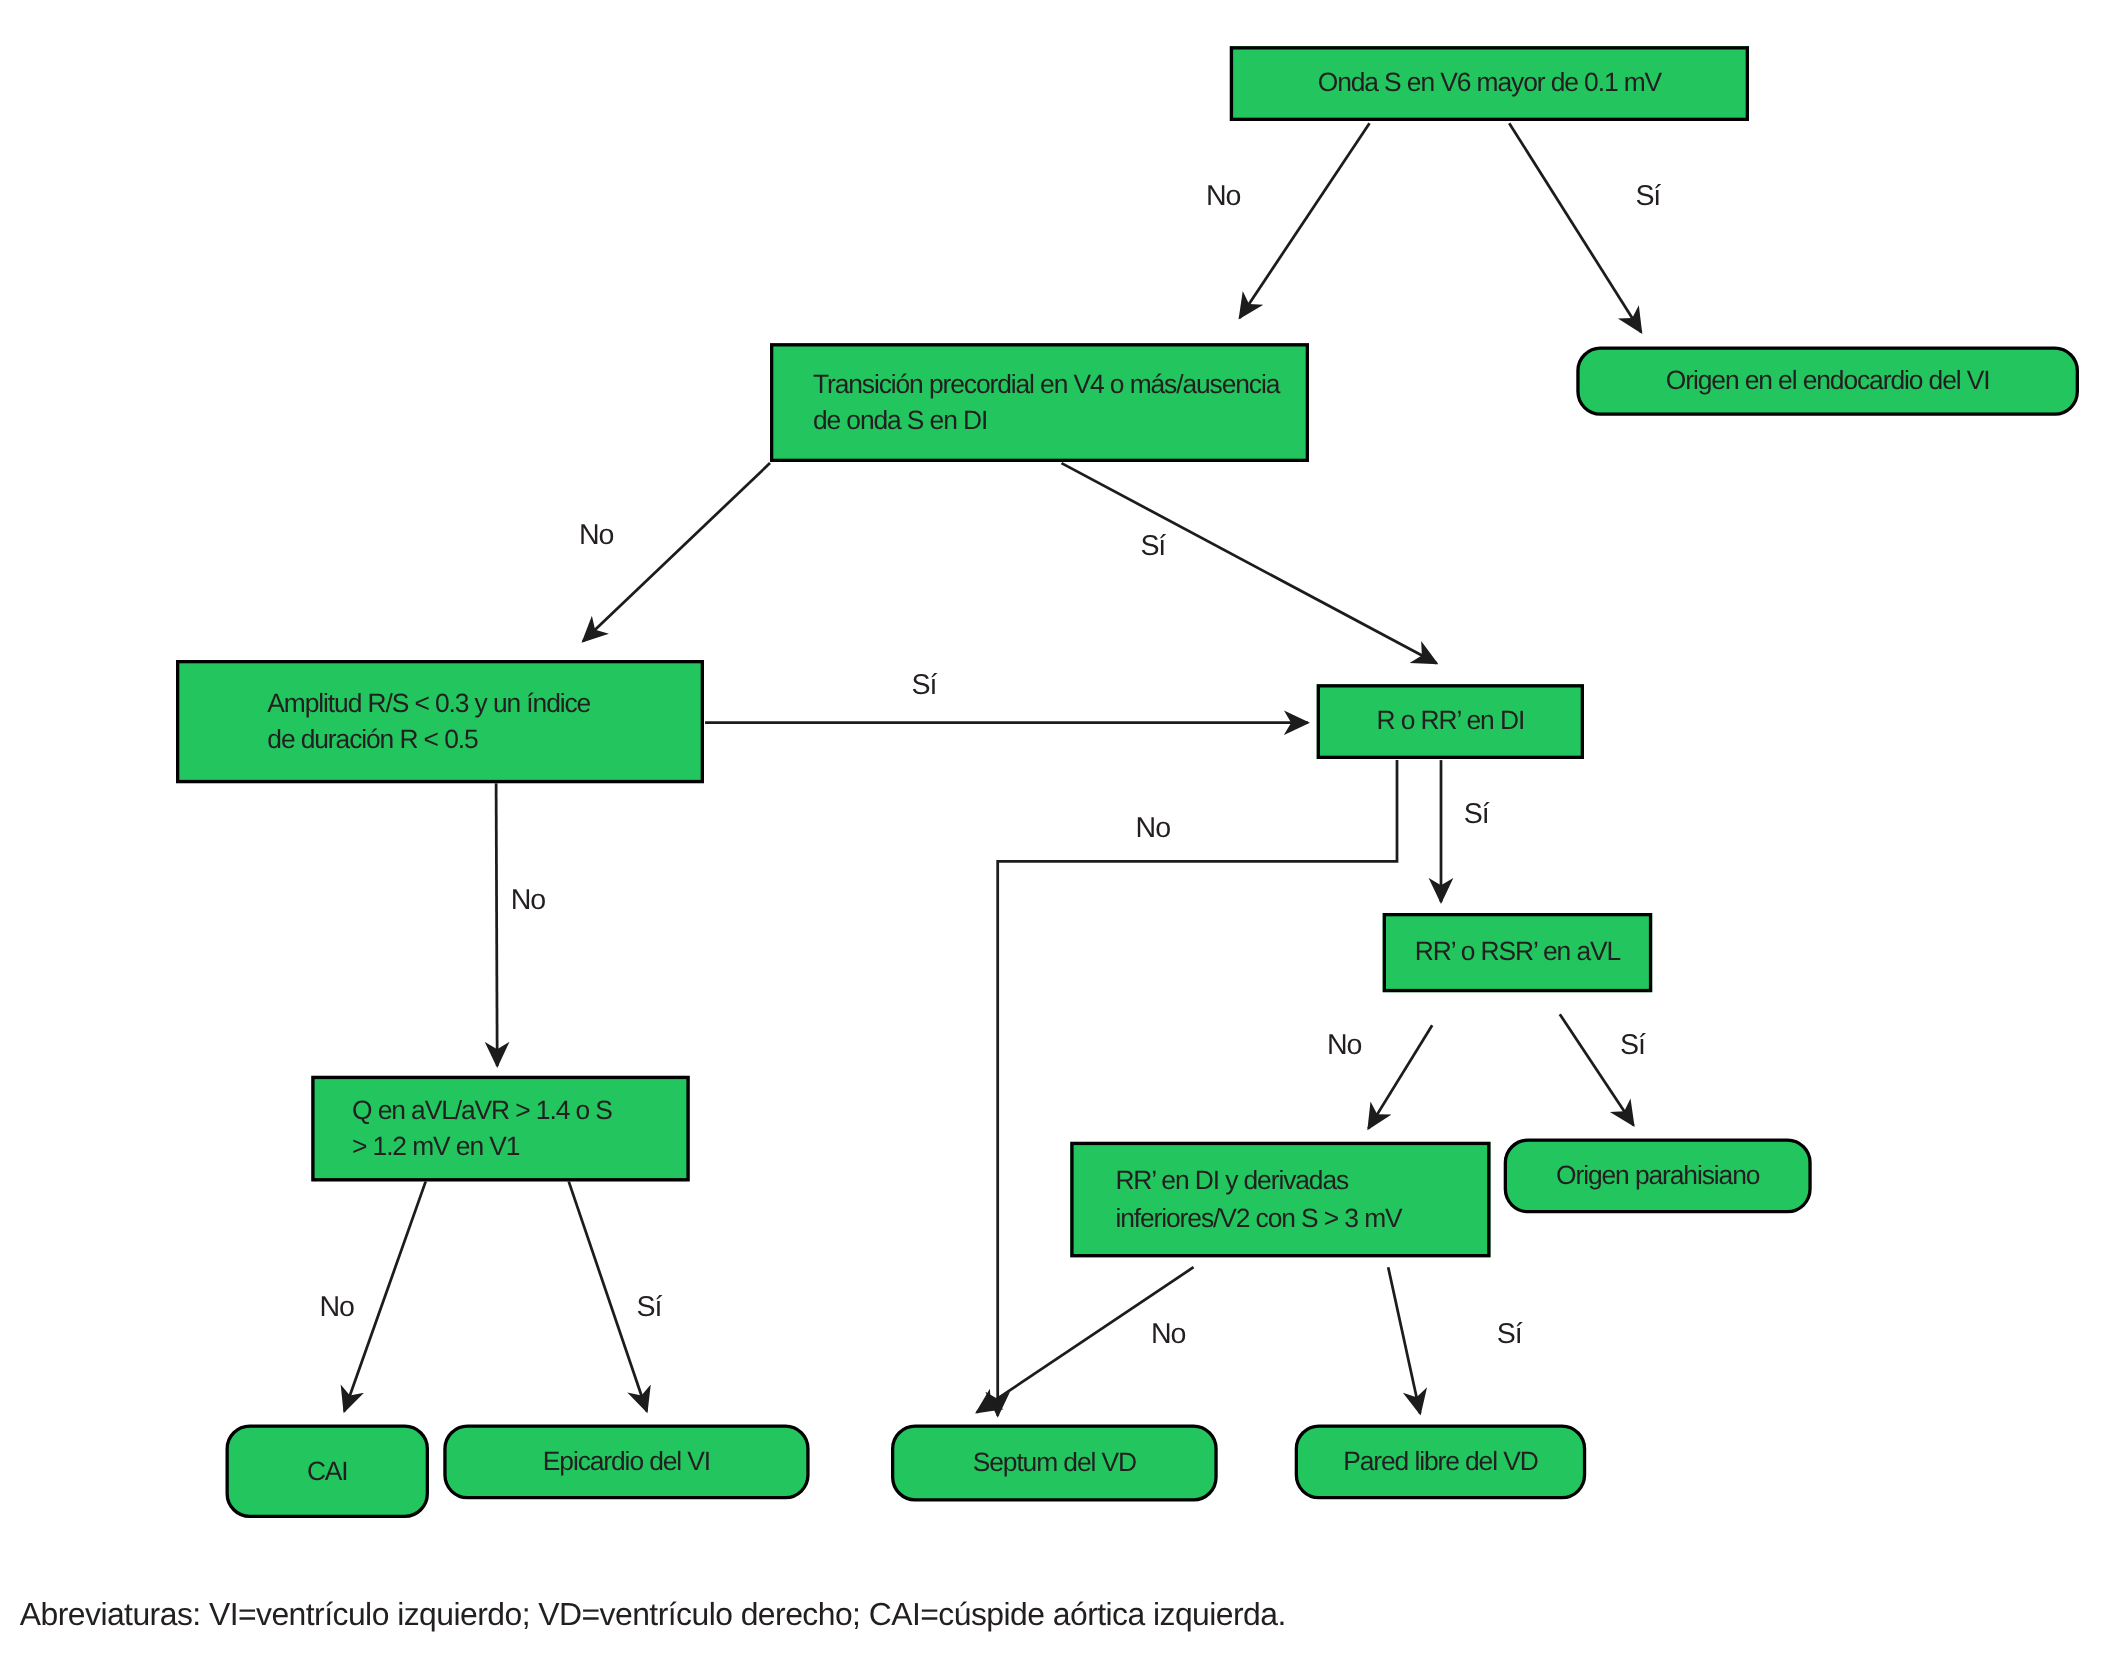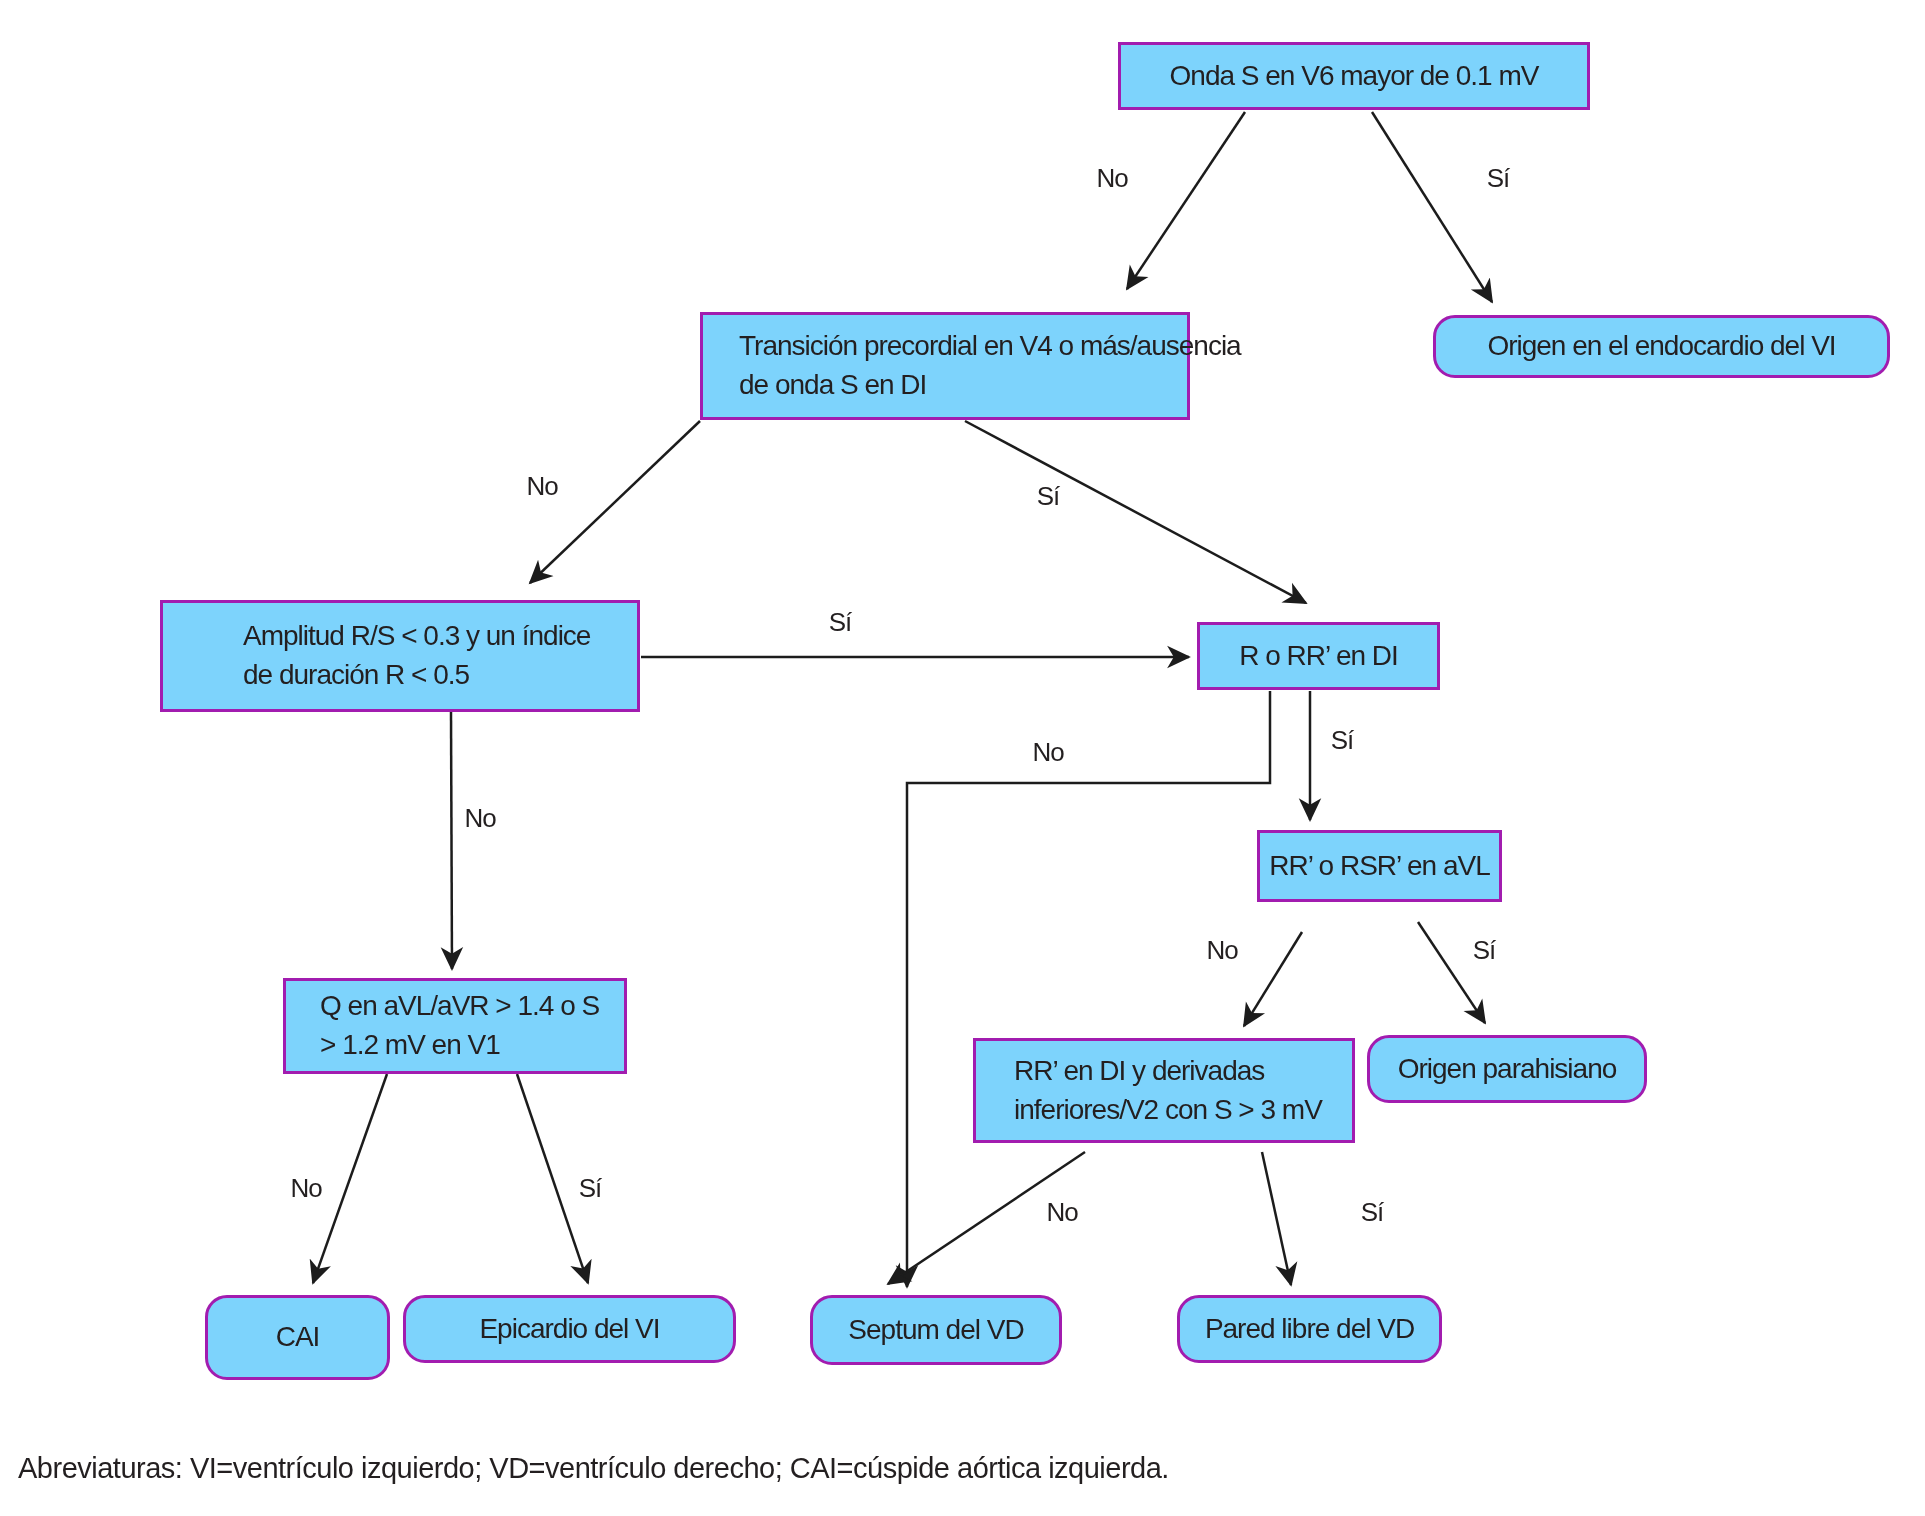--- a/index.html
+++ b/index.html
@@ -9,27 +9,27 @@
     background:#ffffff;
     font-family:"Liberation Sans","DejaVu Sans",sans-serif;
     color:#231f20;
     overflow:hidden;
   }
   .edges{position:absolute;left:0;top:0;width:1925px;height:1516px;}
   .edges line,.edges polyline{stroke:#1c1c1c;stroke-width:2.5;fill:none;}
   .node{
     position:absolute;
     box-sizing:border-box;
-    border:3px solid #a21caf;
-    background:#7dd3fc;
+    border:3px solid #000000;
+    background:#22c55e;
     display:flex;
     align-items:center;
     justify-content:center;
     text-align:center;
-    font-size:28px;
+    font-size:24px;
     line-height:1.38;
     letter-spacing:-1px;
     white-space:pre;
   }
   .node.rounded{border-radius:22px;border-width:3.5px;}
   .node.leftalign{justify-content:flex-start;text-align:left;}
   .elabel{
     position:absolute;
     transform:translate(-50%,-50%);
     font-size:26px;
@@ -91,21 +91,21 @@
 inferiores/V2 con S &gt; 3 mV</div>
 
   <div class="node rounded" style="left:1433px;top:315px;width:457px;height:63px;">Origen en el endocardio del VI</div>
 
   <div class="node rounded" style="left:1367px;top:1035px;width:280px;height:68px;">Origen parahisiano</div>
 
   <div class="node rounded" style="left:205px;top:1295px;width:185px;height:85px;">CAI</div>
 
   <div class="node rounded" style="left:403px;top:1295px;width:333px;height:68px;">Epicardio del VI</div>
 
-  <div class="node rounded" style="left:810px;top:1295px;width:252px;height:70px;">Septum del VD</div>
+  <div class="node rounded" style="left:810px;top:1295px;width:297px;height:70px;">Septum del VD</div>
 
   <div class="node rounded" style="left:1177px;top:1295px;width:265px;height:68px;">Pared libre del VD</div>
 
   <span class="elabel" style="left:1112px;top:178px;">No</span>
   <span class="elabel" style="left:1498px;top:178px;">Sí</span>
   <span class="elabel" style="left:542px;top:486px;">No</span>
   <span class="elabel" style="left:1048px;top:496px;">Sí</span>
   <span class="elabel" style="left:840px;top:622px;">Sí</span>
   <span class="elabel" style="left:1048px;top:752px;">No</span>
   <span class="elabel" style="left:1342px;top:740px;">Sí</span>

